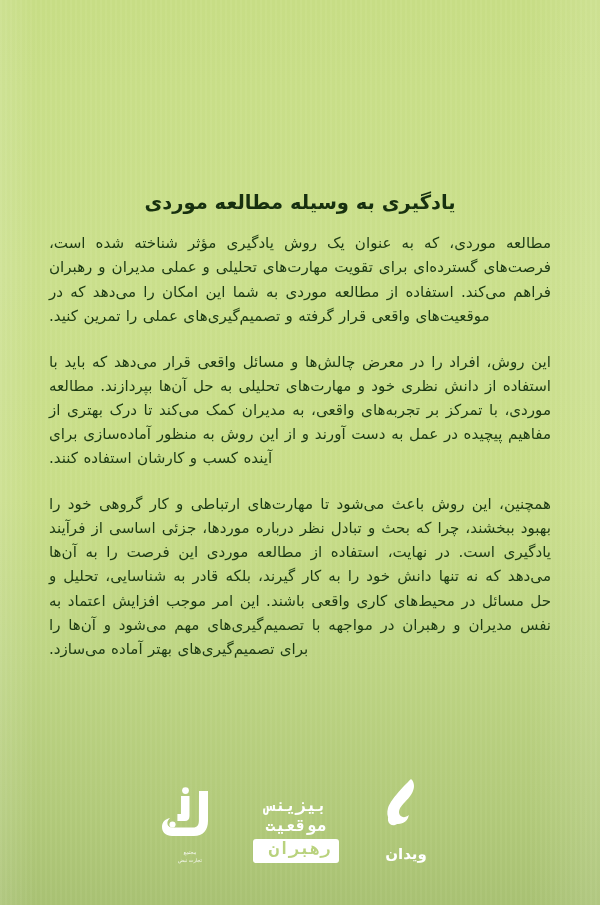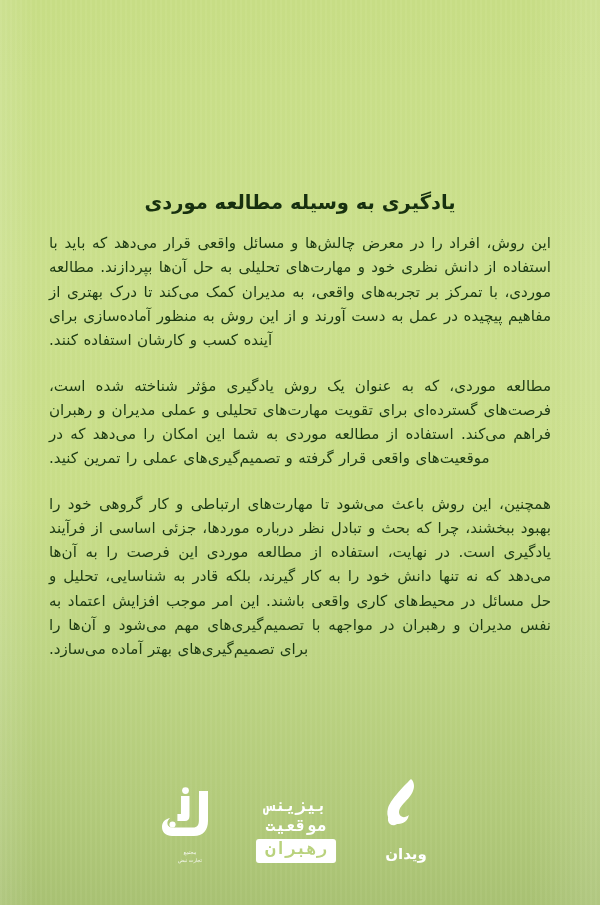--- a/index.html
+++ b/index.html
@@ -138,21 +138,21 @@
     font-size: 17px;
     line-height: 20px;
     letter-spacing: 1px;
     text-align: center;
     white-space: nowrap;
   }
   .logo-coaching .word.boxed {
     background: #ffffff;
     color: #b9d27d;
     border-radius: 3px;
-    padding: 1px 9px 3px 9px;
+    padding: 1px 9px 3px 16px;
     margin-top: 2px;
     display: inline-block;
   }
 
   
   .logo-vidan { width: 76px; }
   .logo-vidan .mark { display: block; }
   .logo-vidan .name {
     margin-top: 12px;
     color: #ffffff;
@@ -166,23 +166,23 @@
 </style>
 </head>
 <body>
 
 <div id="cover">
 
   <div class="content">
 
     <h1 class="title">یادگیری به وسیله مطالعه موردی</h1>
 
+    <p class="para">مطالعه موردی، که به عنوان یک روش یادگیری مؤثر شناخته شده است، فرصت‌های گسترده‌ای برای تقویت مهارت‌های تحلیلی و عملی مدیران و رهبران فراهم می‌کند. استفاده از مطالعه موردی به شما این امکان را می‌دهد که در موقعیت‌های واقعی قرار گرفته و تصمیم‌گیری‌های عملی را تمرین کنید.</p>
+
     <p class="para">این روش، افراد را در معرض چالش‌ها و مسائل واقعی قرار می‌دهد که باید با استفاده از دانش نظری خود و مهارت‌های تحلیلی به حل آن‌ها بپردازند. مطالعه موردی، با تمرکز بر تجربه‌های واقعی، به مدیران کمک می‌کند تا درک بهتری از مفاهیم پیچیده در عمل به دست آورند و از این روش به منظور آماده‌سازی برای آینده کسب و کارشان استفاده کنند.</p>
-
-    <p class="para">مطالعه موردی، که به عنوان یک روش یادگیری مؤثر شناخته شده است، فرصت‌های گسترده‌ای برای تقویت مهارت‌های تحلیلی و عملی مدیران و رهبران فراهم می‌کند. استفاده از مطالعه موردی به شما این امکان را می‌دهد که در موقعیت‌های واقعی قرار گرفته و تصمیم‌گیری‌های عملی را تمرین کنید.</p>
 
     <p class="para">همچنین، این روش باعث می‌شود تا مهارت‌های ارتباطی و کار گروهی خود را بهبود ببخشند، چرا که بحث و تبادل نظر درباره موردها، جزئی اساسی از فرآیند یادگیری است. در نهایت، استفاده از مطالعه موردی این فرصت را به آن‌ها می‌دهد که نه تنها دانش خود را به کار گیرند، بلکه قادر به شناسایی، تحلیل و حل مسائل در محیط‌های کاری واقعی باشند. این امر موجب افزایش اعتماد به نفس مدیران و رهبران در مواجهه با تصمیم‌گیری‌های مهم می‌شود و آن‌ها را برای تصمیم‌گیری‌های بهتر آماده می‌سازد.</p>
 
   </div>
 
   <div class="logos">
 
     <div class="logo logo-nabz">
       <span class="mark">
         <svg width="60" height="56" viewBox="0 0 60 56" xmlns="http://www.w3.org/2000/svg" aria-hidden="true">

